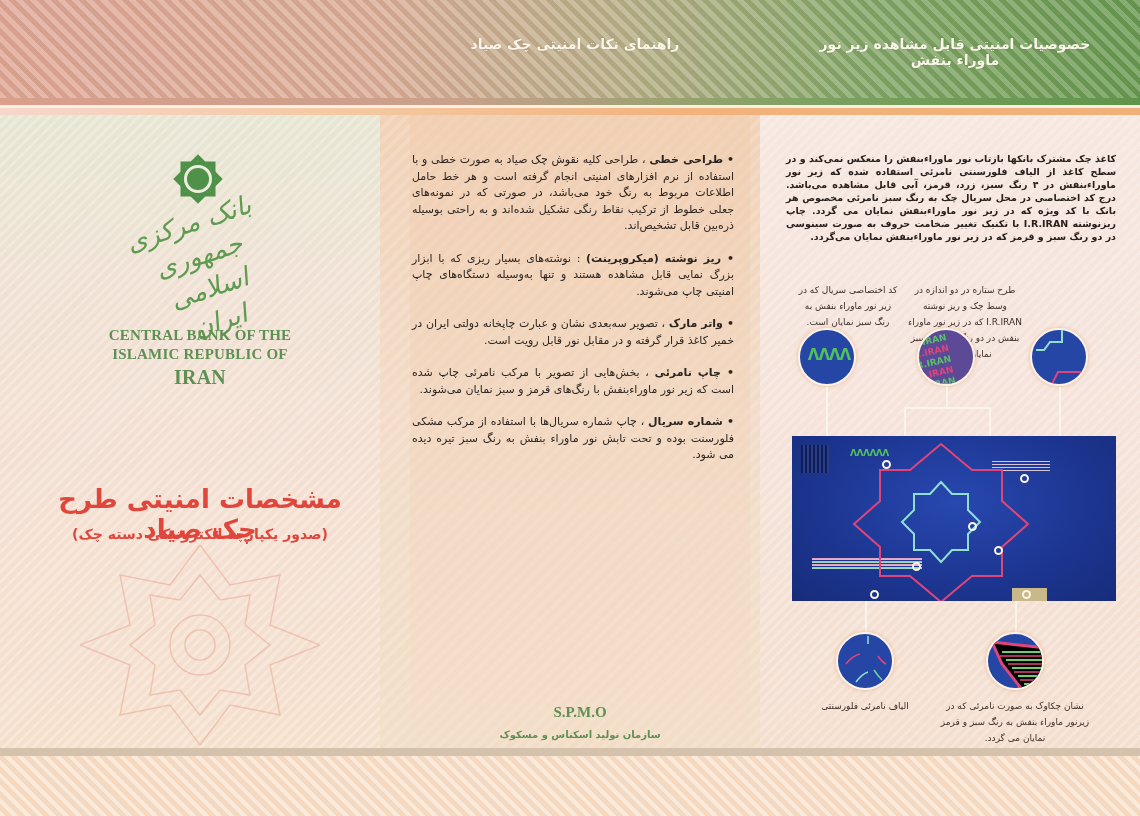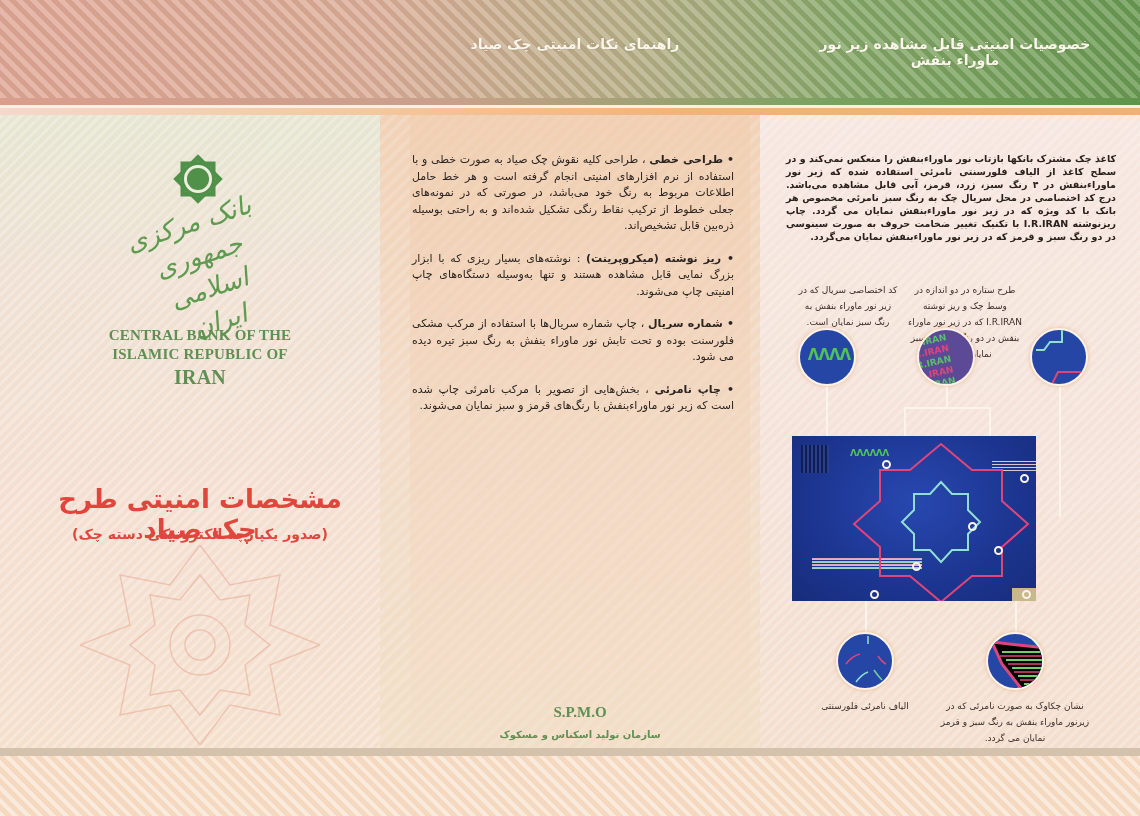--- a/index.html
+++ b/index.html
@@ -96,21 +96,21 @@
     position:absolute; left:786px; top:152px; width:330px; direction:rtl; text-align:justify;
     font-size:9.5px; line-height:13px; color:#2a201c; font-weight:bold;
   }
   .cap { position:absolute; direction:rtl; text-align:center; font-size:9px; line-height:16px; color:#3a2d28; }
   .circle {
     position:absolute; width:58px; height:58px; border-radius:50%; border:2px solid #fbf3ea;
     box-shadow: 0 0 4px rgba(230,170,120,0.7); overflow:hidden; background:#2546a5;
   }
   .connector { position:absolute; background:#fbf4ea; }
   .cheque {
-    position:absolute; left:792px; top:436px; width:244px; height:165px;
+    position:absolute; left:792px; top:436px; width:324px; height:165px;
     background: radial-gradient(ellipse at 50% 40%, #2848b0 0%, #1c3590 60%, #172c7a 100%);
     overflow:hidden;
   }
   .dot { position:absolute; width:9px; height:9px; border-radius:50%; border:2px solid #fbf4ea; background:transparent; }
 </style>
 </head>
 <body>
 
 <div class="topband"></div>
 <div class="topline1"></div>
@@ -144,22 +144,23 @@
     <circle cx="120" cy="100" r="30"></circle>
     <circle cx="120" cy="100" r="15"></circle>
   </g>
 </svg>
 <div class="main-title">مشخصات امنیتی طرح چک صیاد</div>
 <div class="sub-title">(صدور یکپارچه الکترونیکی دسته چک)</div>
 
 <div class="features">
   <p class="feature"><b>• طراحی خطی</b><span> ، </span><span>طراحی کلیه نقوش چک صیاد به صورت خطی و با استفاده از نرم افزارهای امنیتی انجام گرفته است و هر خط حامل اطلاعات مربوط به رنگ خود می‌باشد، در صورتی که در نمونه‌های جعلی خطوط از ترکیب نقاط رنگی تشکیل شده‌اند و به راحتی بوسیله ذره‌بین قابل تشخیص‌اند.</span></p>
   <p class="feature"><b>• ریز نوشته (میکروپرینت)</b><span> : </span><span>نوشته‌های بسیار ریزی که با ابزار بزرگ نمایی قابل مشاهده هستند و تنها به‌وسیله دستگاه‌های چاپ امنیتی چاپ می‌شوند.</span></p>
+  <p class="feature"><b>• واتر مارک</b><span> ، </span><span>تصویر سه‌بعدی نشان و عبارت چاپخانه دولتی ایران در خمیر کاغذ قرار گرفته و در مقابل نور قابل رویت است.</span></p>
+  <p class="feature"><b>• چاپ نامرئی</b><span> ، </span><span>بخش‌هایی از تصویر با مرکب نامرئی چاپ شده است که زیر نور ماوراءبنفش با رنگ‌های قرمز و سبز نمایان می‌شوند.</span></p>
   <p class="feature"><b>• شماره سریال</b><span> ، </span><span>چاپ شماره سریال‌ها با استفاده از مرکب مشکی فلورسنت بوده و تحت تابش نور ماوراء بنفش به رنگ سبز تیره دیده می شود.</span></p>
-  <p class="feature"><b>• چاپ نامرئی</b><span> ، </span><span>بخش‌هایی از تصویر با مرکب نامرئی چاپ شده است که زیر نور ماوراءبنفش با رنگ‌های قرمز و سبز نمایان می‌شوند.</span></p>
 </div>
 <div class="spmo-fa">سازمان تولید اسکناس و مسکوک</div>
 <div class="spmo-en">S.P.M.O</div>
 
 <div class="uv-intro">کاغذ چک مشترک بانکها بازتاب نور ماوراءبنفش را منعکس نمی‌کند و در سطح کاغذ از الیاف فلورسنتی نامرئی استفاده شده که زیر نور ماوراءبنفش در ۴ رنگ سبز، زرد، قرمز، آبی قابل مشاهده می‌باشد. درج کد اختصاصی در محل سریال چک به رنگ سبز نامرئی مخصوص هر بانک با کد ویژه که در زیر نور ماوراءبنفش نمایان می گردد. چاپ ریزنوشته I.R.IRAN با تکنیک تغییر ضخامت حروف به صورت سینوسی در دو رنگ سبز و قرمز که در زیر نور ماوراءبنفش نمایان می‌گردد.</div>
 
 <div class="cap" style="left:798px; top:282px; width:100px;">کد اختصاصی سریال که در زیر نور ماوراء بنفش به رنگ سبز نمایان است.</div>
 <div class="cap" style="left:905px; top:282px; width:120px;">طرح ستاره در دو اندازه در وسط چک و ریز نوشته I.R.IRAN که در زیر نور ماوراء بنفش در دو رنگ قرمز و سبز نمایان میگردد.</div>
 
 <div class="circle" style="left:798px; top:328px;">

